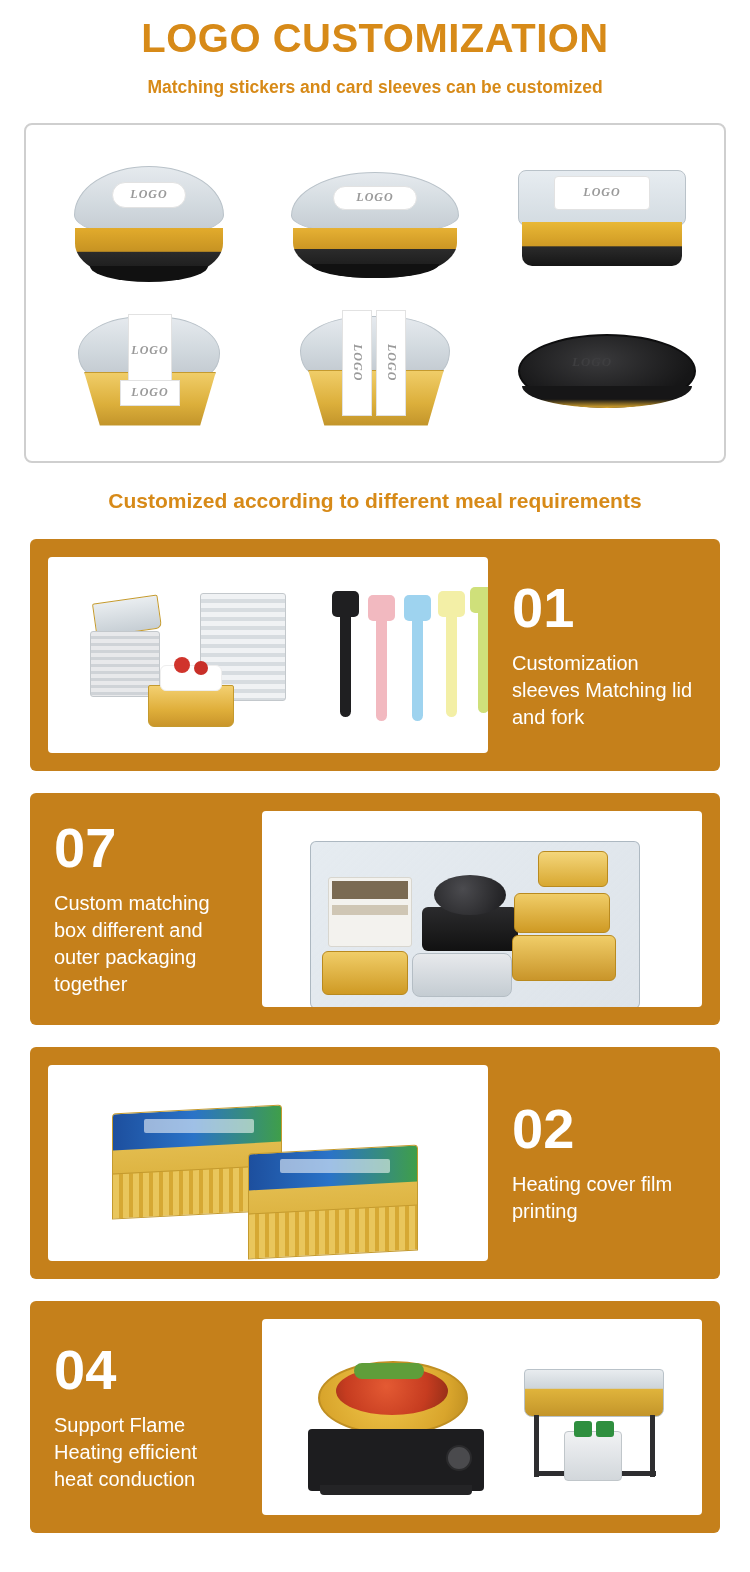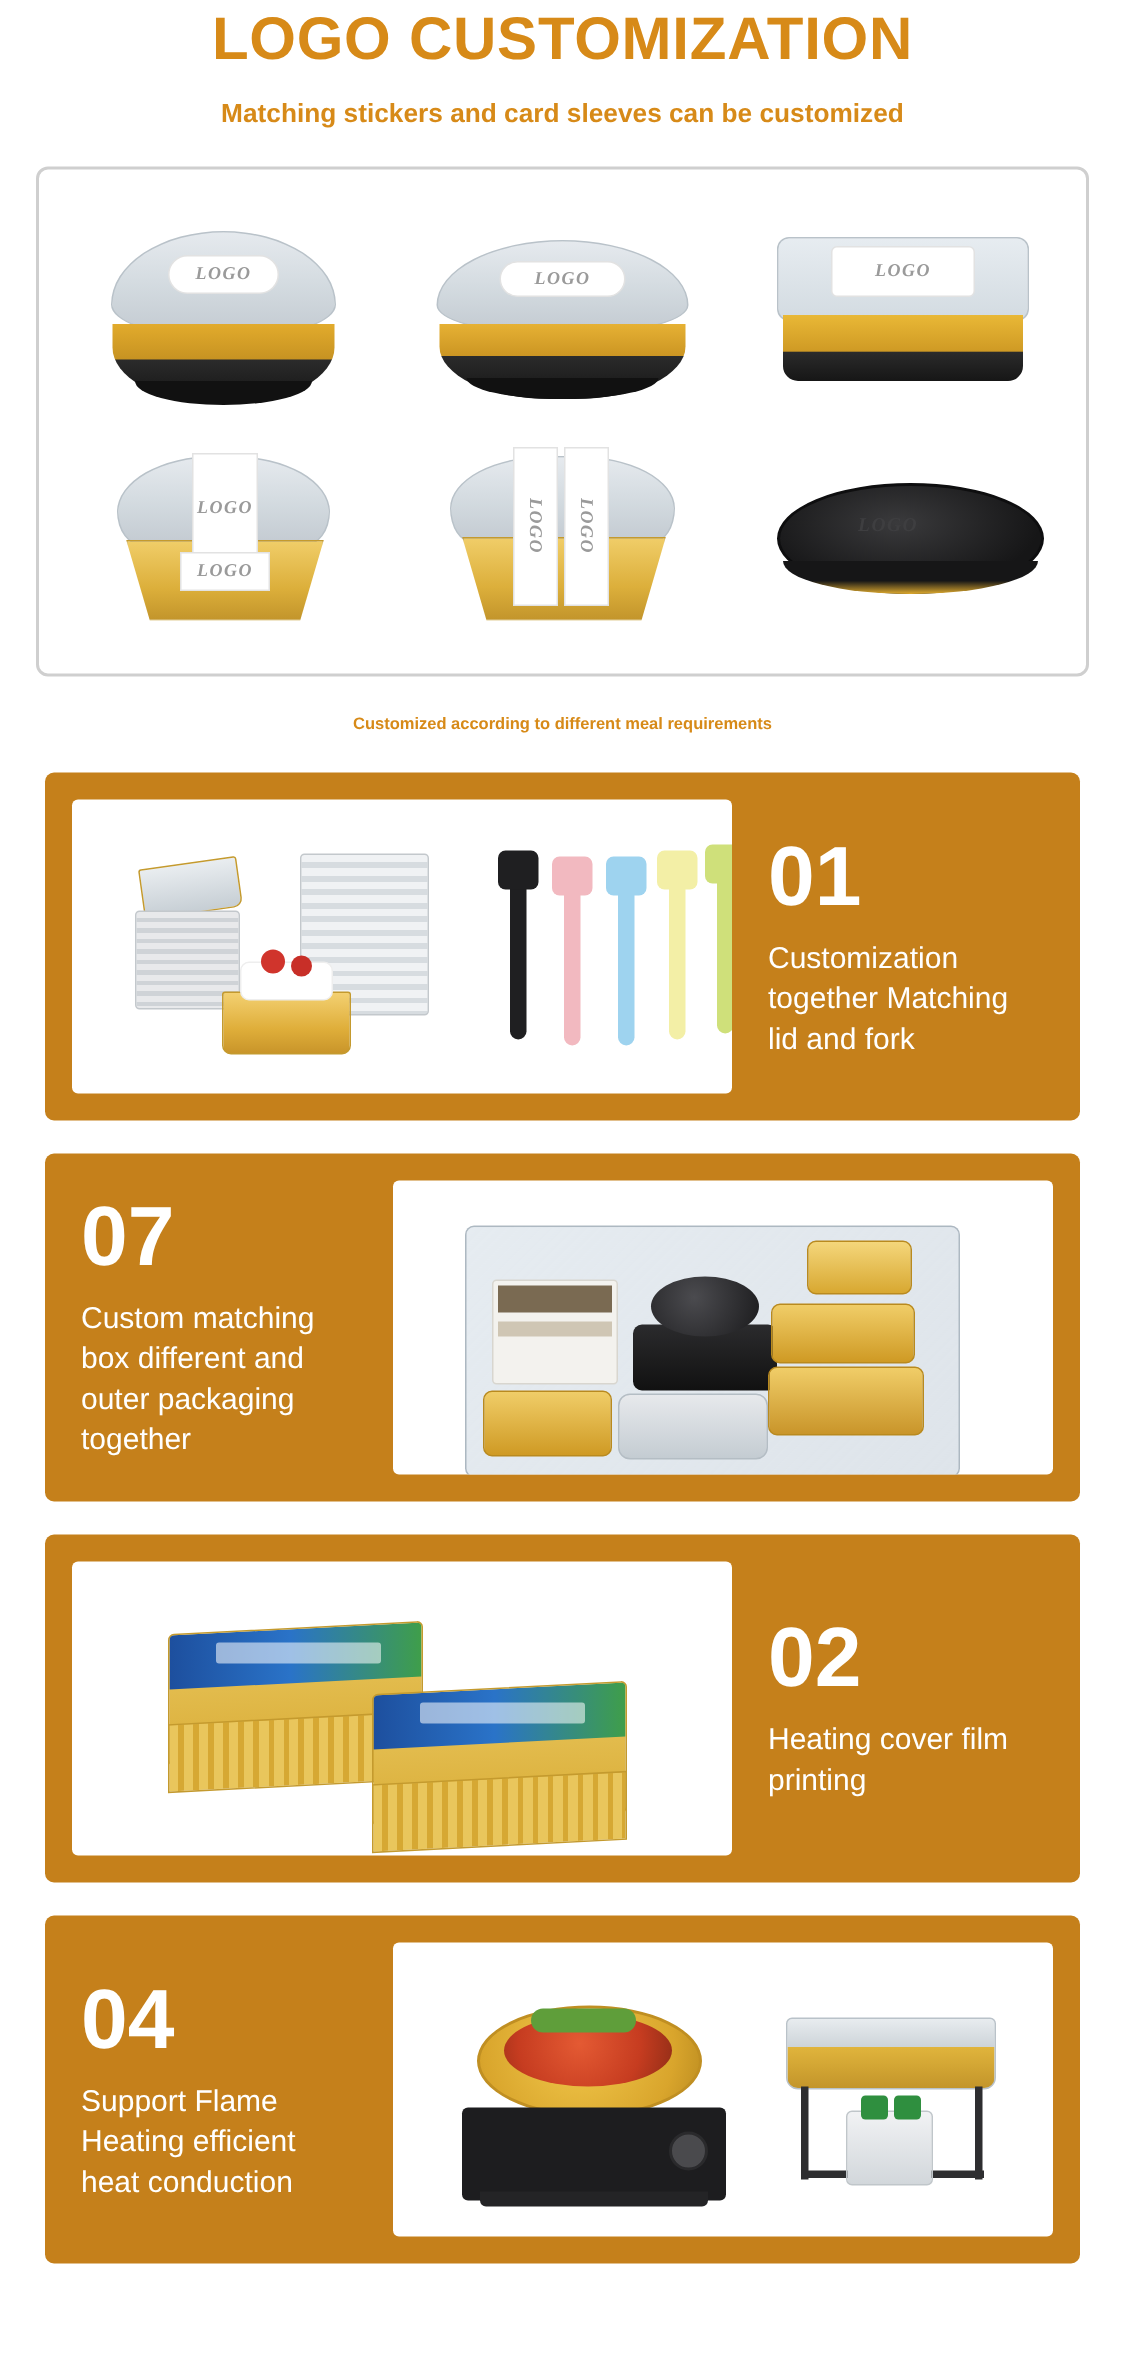--- a/index.html
+++ b/index.html
@@ -17,21 +17,21 @@
     background: #ffffff;
   }
 
   
   .title {
     text-align: center;
     color: #d78a18;
     font-size: 40px;
     font-weight: bold;
     letter-spacing: 0.5px;
-    padding-top: 4px;
+    padding-top: 16px;
     line-height: 1.1;
   }
   .subtitle {
     text-align: center;
     color: #d78a18;
     font-size: 17.5px;
     font-weight: bold;
     padding-top: 17px;
   }
 
@@ -85,21 +85,21 @@
     color: #9a9a9a;
     font-size: 12px;
     font-weight: bold;
     letter-spacing: 1px;
     font-style: italic;
   }
 
   .gal-caption {
     text-align: center;
     color: #d78a18;
-    font-size: 11px;
+    font-size: 21px;
     font-weight: bold;
     margin-top: 26px;
   }
 
   
   .features {
     margin-top: 26px;
     padding: 0 30px;
     display: flex;
     flex-direction: column;
@@ -274,21 +274,21 @@
         <div style="position:absolute;left:320px;top:38px;width:27px;height:26px;border-radius:5px;background:#f2b9c0;"></div>
         <div style="position:absolute;left:364px;top:52px;width:11px;height:112px;border-radius:6px;background:#9ed3ef;"></div>
         <div style="position:absolute;left:356px;top:38px;width:27px;height:26px;border-radius:5px;background:#9ed3ef;"></div>
         <div style="position:absolute;left:398px;top:48px;width:11px;height:112px;border-radius:6px;background:#f3efa6;"></div>
         <div style="position:absolute;left:390px;top:34px;width:27px;height:26px;border-radius:5px;background:#f3efa6;"></div>
         <div style="position:absolute;left:430px;top:44px;width:11px;height:112px;border-radius:6px;background:#cfe07a;"></div>
         <div style="position:absolute;left:422px;top:30px;width:27px;height:26px;border-radius:5px;background:#cfe07a;"></div>
       </div>
       <div class="text">
         <div class="num">01</div>
-        <div class="desc">Customization together Matching lid and fork</div>
+        <div class="desc">Customization sleeves Matching lid and fork</div>
       </div>
     </div>
 
     <div class="feature reverse">
       <div class="media">
         <div class="plastic-wrap" style="left:48px;top:30px;width:330px;height:168px;"></div>
         <div style="position:absolute;left:66px;top:66px;width:84px;height:70px;background:#f3f2ee;border:1px solid #d8d6cf;border-radius:3px;"></div>
         <div style="position:absolute;left:70px;top:70px;width:76px;height:18px;background:#7a6a52;"></div>
         <div style="position:absolute;left:70px;top:94px;width:76px;height:10px;background:#cfc6b4;"></div>
         <div style="position:absolute;left:160px;top:96px;width:96px;height:44px;border-radius:6px;background:linear-gradient(180deg,#2b2b2d 0%,#111 100%);"></div>

